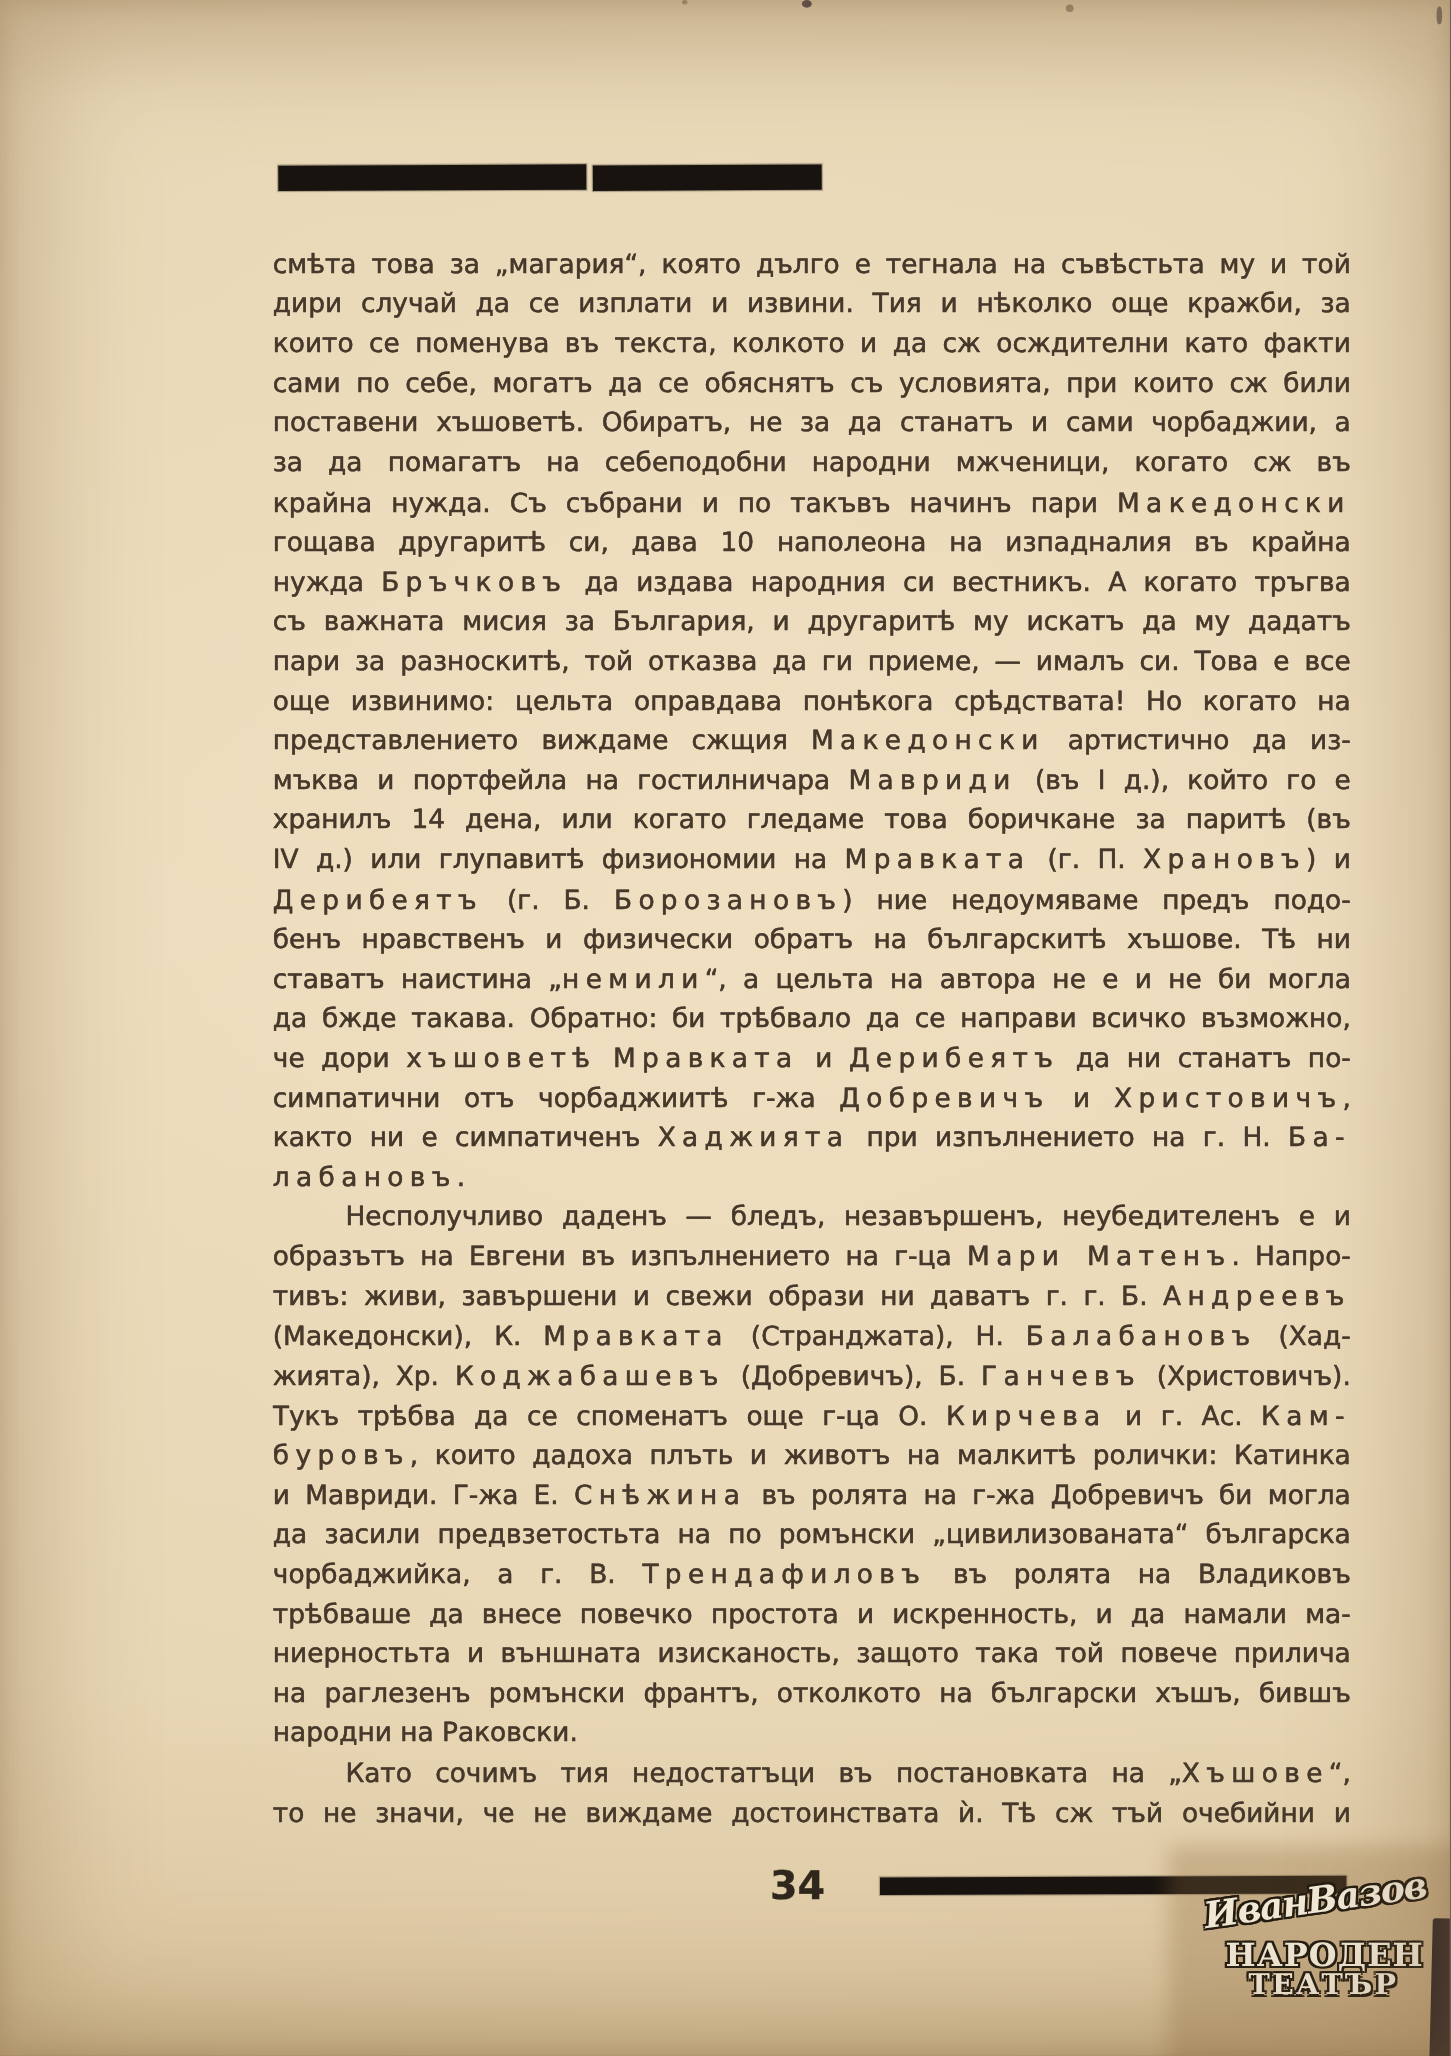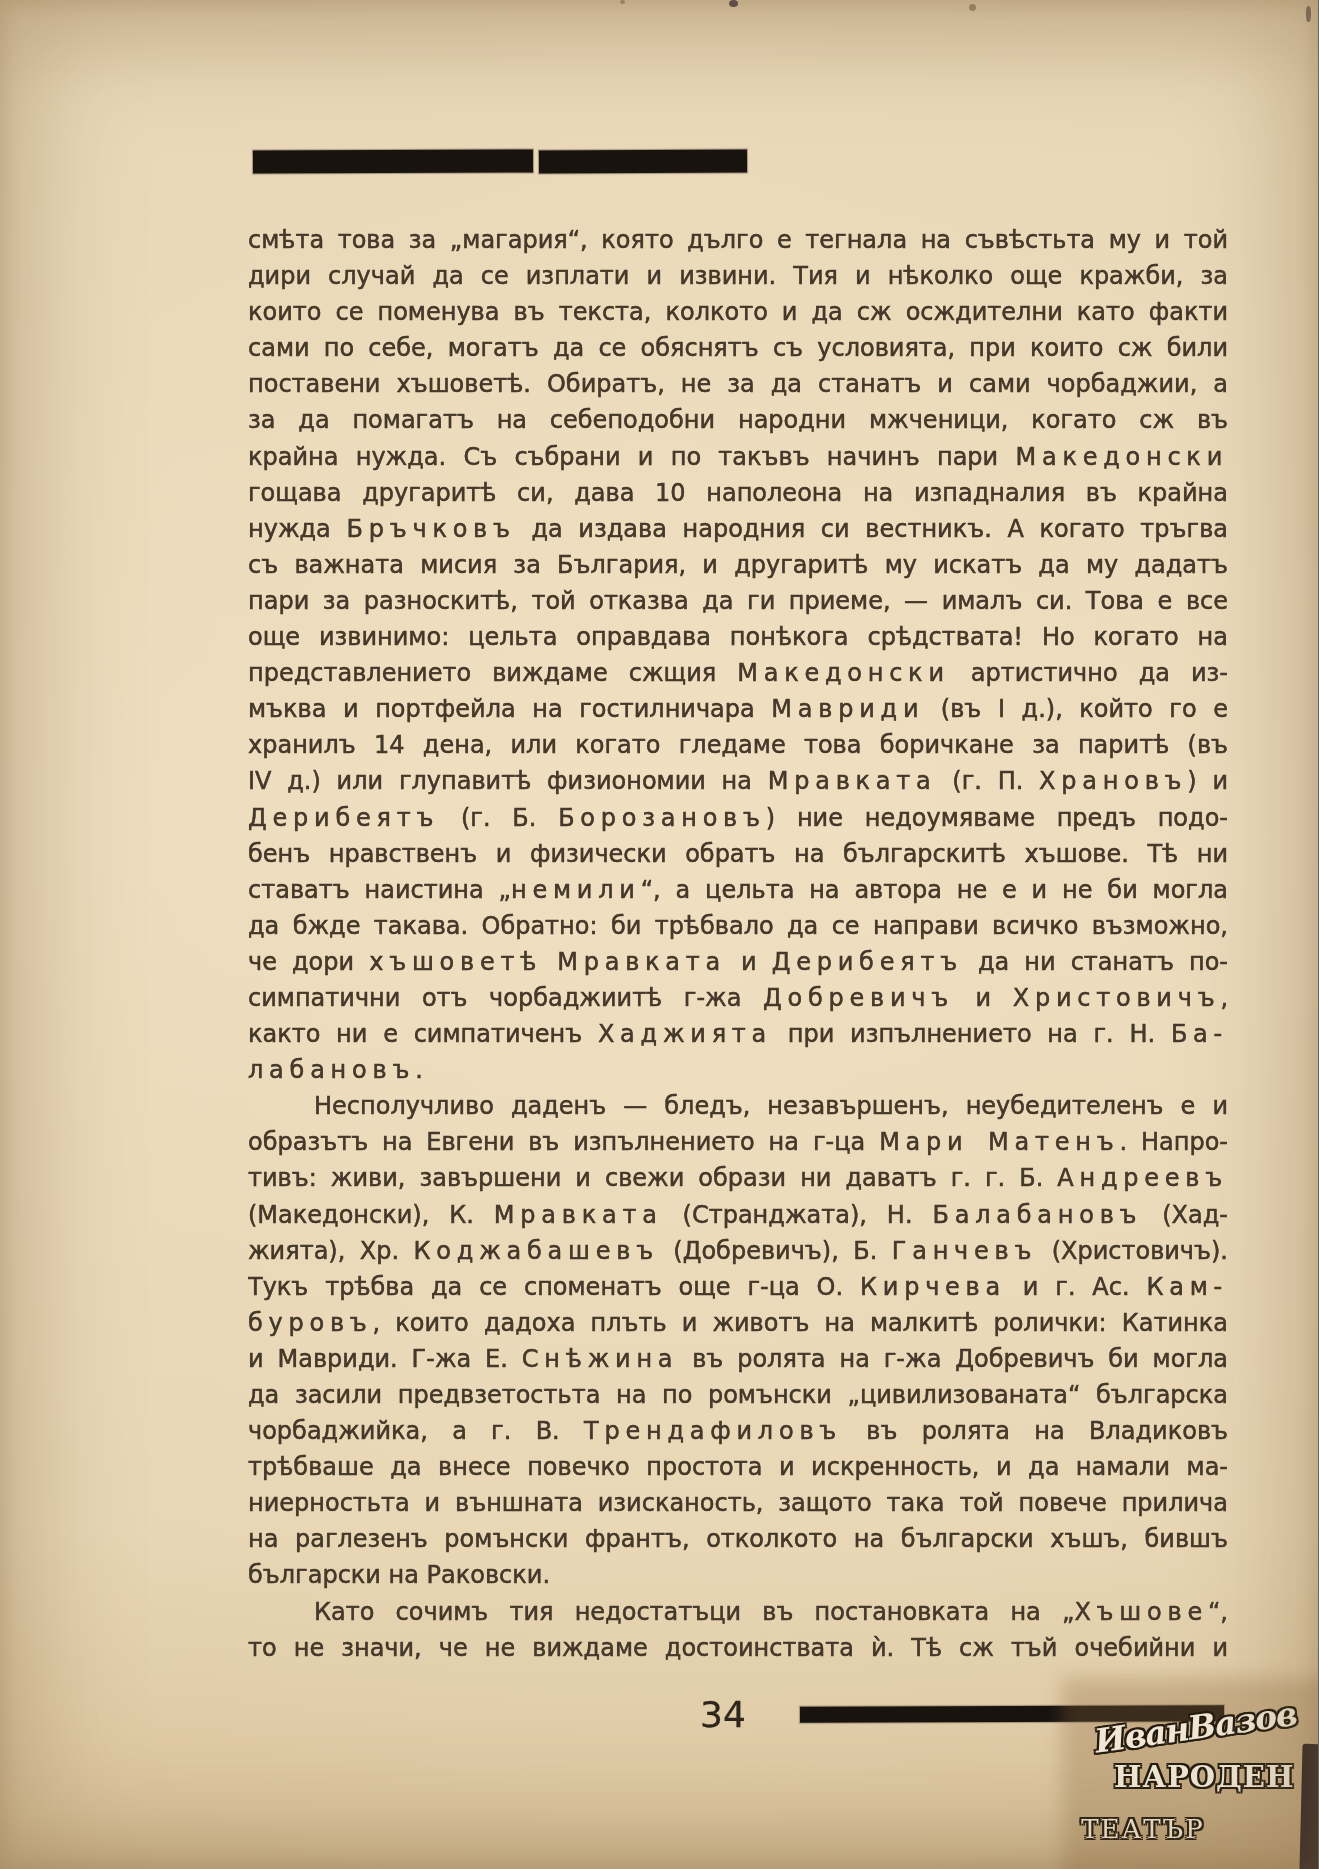--- a/index.html
+++ b/index.html
@@ -28,21 +28,21 @@
     -webkit-text-stroke: 0.45px #46392b;
     text-shadow: 0 0 .4px rgba(70,57,43,.6);
   }
   .line { text-align: justify; text-align-last: justify; height: 36.1px; overflow: hidden; white-space: nowrap0; }
   .line.no-fill { text-align: center; text-align-last: left; }
   .line.indent { text-indent: 66px; }
   .sp { letter-spacing: .24em; margin-top: 13px; }
 
   .page-number {
     position: absolute; left: 700px; top: 1694px;
-    font-size: 36px; font-weight: normal; color: #2f261c;
+    font-size: 36px; font-weight: bold; color: #2f261c;
     -webkit-text-stroke: 0.3px #2f261c;
   }
 
   .logo-patch {
     position: absolute; left: 1062px; top: 1678px; width: 270px; height: 205px;
     background: rgba(141,105,64,.30); filter: blur(9px);
   }
   .edge-strip {
     position: absolute; left: 1301px; top: 1744px; width: 20px; height: 128px;
     background: #241b21; transform: rotate(1.4deg); border-radius: 3px 0 0 2px; opacity: .92;
@@ -54,22 +54,22 @@
   .logo.sig {
     left: 1094px; top: 1710px; width: 172px;
     font-family: "DejaVu Serif", serif; font-style: italic; font-weight: bold;
     font-size: 33px; transform: rotate(-8deg); letter-spacing: -1px;
   }
   .logo.l1 {
     left: 1090px; top: 1760px; width: 178px;
     font-family: "DejaVu Serif", serif; font-weight: bold; font-size: 29px; letter-spacing: 1px; margin-left: 24px;
   }
   .logo.l2 {
-    left: 1054px; top: 1790px; width: 178px;
-    font-family: "DejaVu Serif", serif; font-weight: normal; font-size: 26px; letter-spacing: 2px; margin-top: 24px;
+    left: 1114px; top: 1790px; width: 178px;
+    font-family: "DejaVu Serif", serif; font-weight: bold; font-size: 26px; letter-spacing: 2px;
   }
   .speck { position: absolute; border-radius: 50%; background: #3c3040; }
   .speck.s1 { left: 729px; top: 0; width: 9px; height: 7px; opacity: .85; }
   .speck.s2 { left: 969px; top: 4px; width: 7px; height: 7px; opacity: .5; background: #5a4a3a; }
   .speck.s3 { left: 1306px; top: 6px; width: 5px; height: 16px; opacity: .6; border-radius: 40%; }
   .speck.s4 { left: 620px; top: 0; width: 5px; height: 4px; opacity: .45; background: #5a4a3a; }
 </style>
 </head>
 <body>
 
@@ -113,21 +113,21 @@
       <div class="line">(Македонски), К. <span class="sp">Мравката</span> (Странджата), Н. <span class="sp">Балабановъ</span> (Хад-</div>
       <div class="line">жията), Хр. <span class="sp">Коджабашевъ</span> (Добревичъ), Б. <span class="sp">Ганчевъ</span> (Христовичъ).</div>
       <div class="line">Тукъ трѣбва да се споменатъ още г-ца О. <span class="sp">Кирчева</span> и г. Ас. <span class="sp">Кам-</span></div>
       <div class="line"><span class="sp">буровъ</span>, които дадоха плъть и животъ на малкитѣ ролички: Катинка</div>
       <div class="line">и Мавриди. Г-жа Е. <span class="sp">Снѣжина</span> въ ролята на г-жа Добревичъ би могла</div>
       <div class="line">да засили предвзетостьта на по ромънски „цивилизованата“ българска</div>
       <div class="line">чорбаджийка, а г. В. <span class="sp">Трендафиловъ</span> въ ролята на Владиковъ</div>
       <div class="line">трѣбваше да внесе повечко простота и искренность, и да намали ма-</div>
       <div class="line">ниерностьта и външната изисканость, защото така той повече прилича</div>
       <div class="line">на раглезенъ ромънски франтъ, отколкото на български хъшъ, бившъ</div>
-      <div class="line no-fill">български на Раковски.</div>
+      <div class="line no-fill">народни на Раковски.</div>
       <div class="line indent">Като сочимъ тия недостатъци въ постановката на „<span class="sp">Хъшове</span>“,</div>
       <div class="line">то не значи, че не виждаме достоинствата ѝ. Тѣ сж тъй очебийни и</div>
     </div>
 
   <div class="page-number">34</div>
   <div class="rule footer"></div>
 
   <div class="logo-patch"></div>
   <div class="edge-strip"></div>
   <div class="logo sig">ИванВазов</div>

